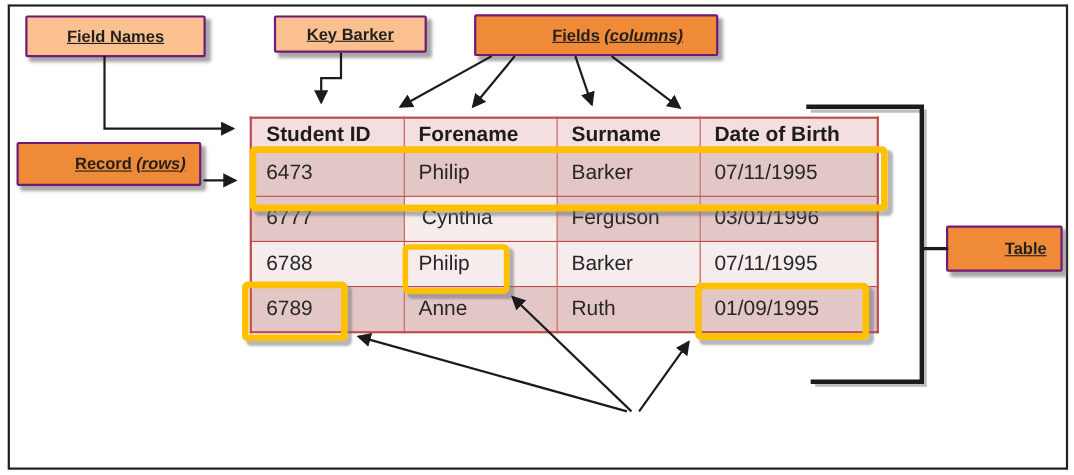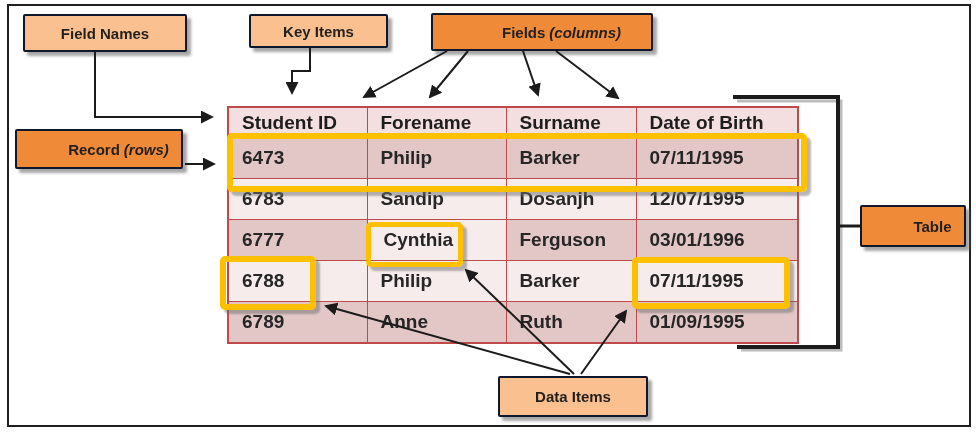--- a/index.html
+++ b/index.html
@@ -7,23 +7,23 @@
     position:relative;width:976px;height:432px;background:#ffffff;overflow:hidden;
     font-family:"Liberation Sans",sans-serif;
   }
   .frame{
     position:absolute;left:7px;top:4px;width:964px;height:423px;
     border:2px solid #1f1f1f;box-sizing:border-box;
   }
   
   .callout{
     position:absolute;display:flex;align-items:center;justify-content:center;
-    border:2px solid #0f172a;border-radius:2px;box-sizing:border-box;
+    border:2px solid #701a75;border-radius:2px;box-sizing:border-box;
     box-shadow:4px 4px 3px rgba(95,95,95,.55);
-    font-size:15px;font-weight:700;color:#221f1c;white-space:nowrap;z-index:3;
+    font-size:15px;font-weight:700;color:#221f1c;white-space:nowrap;z-index:3;text-decoration:underline;
   }
   .light-box{background:var(--box-light,#FAC090);}
   .dark-box{background:var(--box-dark,#EF8B38);padding-left:39px;}
   .callout .sec{font-style:italic;margin-left:4px;}
   #box-field-names{left:23px;top:14px;width:164px;height:38px;}
   #box-key-field{left:249px;top:14px;width:139px;height:34px;}
   #box-fields{left:431px;top:13px;width:222px;height:38px;}
   #box-record{left:15px;top:129px;width:168px;height:40px;}
   #box-table{left:860px;top:205px;width:106px;height:42px;}
   #box-data-items{left:498px;top:376px;width:150px;height:41px;}
@@ -32,21 +32,21 @@
     position:absolute;left:227px;top:106px;z-index:1;
     border-collapse:collapse;table-layout:fixed;
     border:2px solid var(--table-border,#BE4B4B);
     font-size:19px;color:#262626;
   }
   .student-table th,.student-table td{
     border:1px solid var(--table-border,#BE4B4B);
     padding:0 0 0 13px;text-align:left;overflow:hidden;
   }
   .student-table th{height:29px;font-weight:700;color:#1d1d1d;background:var(--header-bg,#F3DFDF);}
-  .student-table td{height:40px;font-weight:700;}
+  .student-table td{height:40px;font-weight:400;}
   tr.dark td{background:var(--row-dark,#E3C7C7);}
   tr.light td{background:var(--row-light,#F7ECEC);}
   td.lite{background:var(--row-light,#F7ECEC) !important;padding-left:16px;}
   
   .hl{
     position:absolute;z-index:2;pointer-events:none;
     border:6px solid var(--highlight,#FFC000);border-radius:5px;
     box-shadow:4px 4px 2px rgba(110,110,110,.5);box-sizing:border-box;
   }
   #hl-record{left:227px;top:133px;width:580px;height:59px;}
@@ -83,26 +83,20 @@
         <th>Date of Birth</th>
       </tr>
     </thead>
     <tbody>
       <tr class="dark">
         <td>6473</td>
         <td>Philip</td>
         <td>Barker</td>
         <td>07/11/1995</td>
       </tr>
-      <tr class="light">
-        <td>6783</td>
-        <td>Sandip</td>
-        <td>Dosanjh</td>
-        <td>12/07/1995</td>
-      </tr>
       <tr class="dark">
         <td>6777</td>
         <td class="lite">Cynthia</td>
         <td>Ferguson</td>
         <td>03/01/1996</td>
       </tr>
       <tr class="light">
         <td>6788</td>
         <td>Philip</td>
         <td>Barker</td>
@@ -119,35 +113,32 @@
 
   <div class="hl" id="hl-record"></div>
   <div class="hl" id="hl-cynthia"></div>
   <div class="hl" id="hl-6788"></div>
   <div class="hl" id="hl-dob"></div>
 
   <div class="callout light-box" id="box-field-names">
     <span>Field Names</span>
   </div>
   <div class="callout light-box" id="box-key-field">
-    <span>Key Items</span>
+    <span>Key Barker</span>
   </div>
   <div class="callout dark-box" id="box-fields">
     <span>Fields</span>
       <span class="sec">(columns)</span>
   </div>
   <div class="callout dark-box" id="box-record">
     <span>Record</span>
       <span class="sec">(rows)</span>
   </div>
   <div class="callout dark-box" id="box-table">
     <span>Table</span>
-  </div>
-  <div class="callout light-box" id="box-data-items">
-    <span>Data Items</span>
   </div>
 
   <svg class="connectors" width="976" height="432" viewBox="0 0 976 432">
     <defs>
       <marker id="arr" viewBox="0 0 10 10" refX="8.5" refY="5" markerWidth="6.5" markerHeight="6.5" orient="auto-start-reverse">
         <path d="M0,0 L10,5 L0,10 Z" class="arrhead"></path>
       </marker>
     </defs>
     <path class="bracket-shadow" d="M737,101 H841 V350 H741"></path>
     <path class="bracket" d="M733,97 H838 V347 H737"></path>

